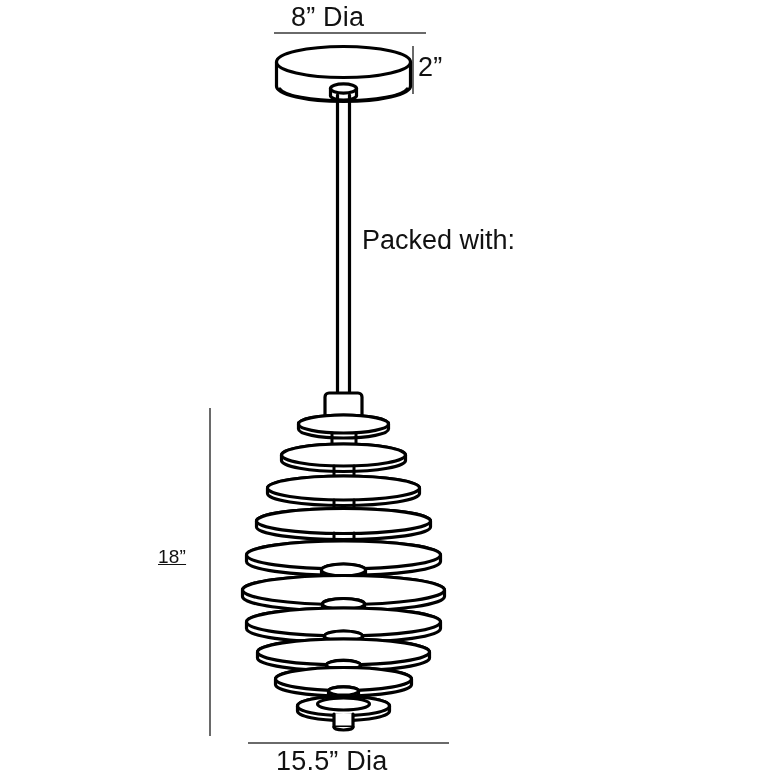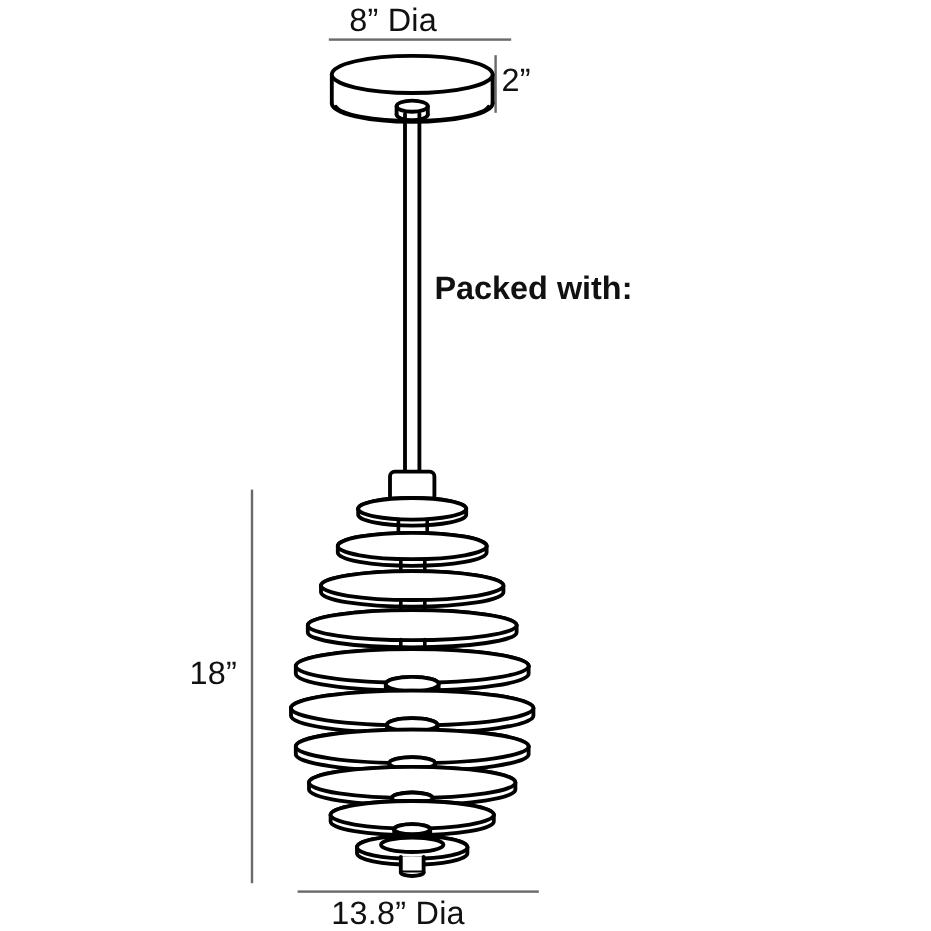--- a/index.html
+++ b/index.html
@@ -31,33 +31,34 @@
     font-size: 27px;
   }
   #label-canopy-height {
     left: 406px;
     top: 52px;
     font-size: 27px;
   }
   #label-shade-height {
     left: 146px;
     top: 546px;
-    font-size: 27px;
+    font-size: 19px;
+    text-decoration: underline;
   }
   #label-bottom-dia {
     left: 264px;
     top: 746px;
     font-size: 27px;
   }
   #packed-note {
     position: absolute;
     left: 350px;
     top: 222px;
     font-size: 27px;
-    font-weight: 700;
+    font-weight: 400;
     line-height: 36px;
     color: #111111;
     white-space: nowrap;
   }
   #packed-note div { white-space: nowrap; }
 
   .leader {
     position: absolute;
     background: #6a6a6a;
   }
@@ -103,21 +104,21 @@
   <div class="leader" id="leader-canopy-height"></div>
   <div class="leader" id="leader-shade-height"></div>
   <div class="leader" id="leader-bottom"></div>
 
   <div class="dim-label" id="label-top-dia">8” Dia</div>
 
   <div class="dim-label" id="label-canopy-height">2”</div>
 
   <div class="dim-label" id="label-shade-height">18”</div>
 
-  <div class="dim-label" id="label-bottom-dia">13.8” Dia</div>
+  <div class="dim-label" id="label-bottom-dia">15.5” Dia</div>
 
   <div id="packed-note">
     <div>Packed with:</div>
   </div>
 
   <svg id="drawing" viewBox="0 0 776 776">
     <g fill="none" stroke="#000000" stroke-width="3.2" stroke-linecap="round" stroke-linejoin="round">
 
       <g>
 

